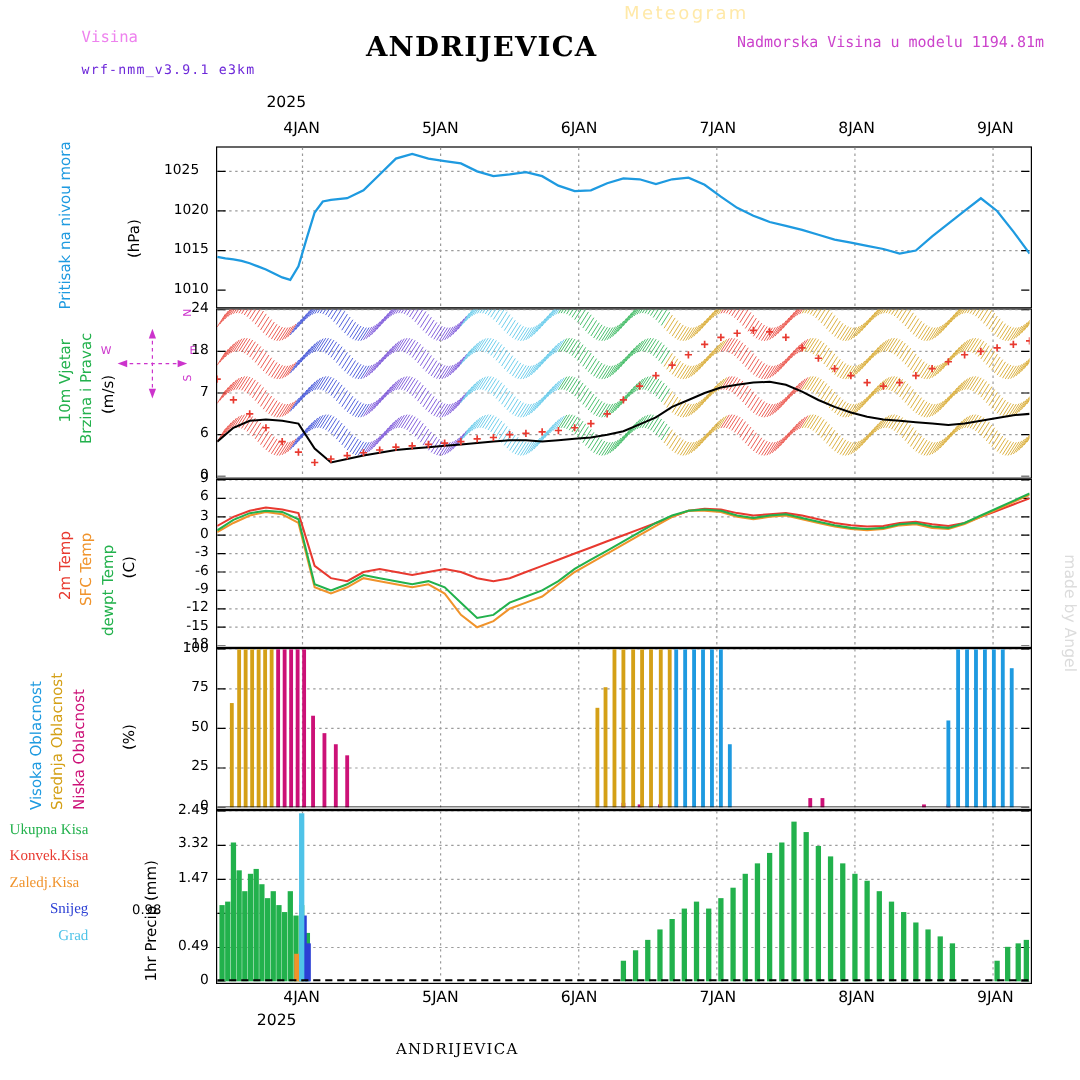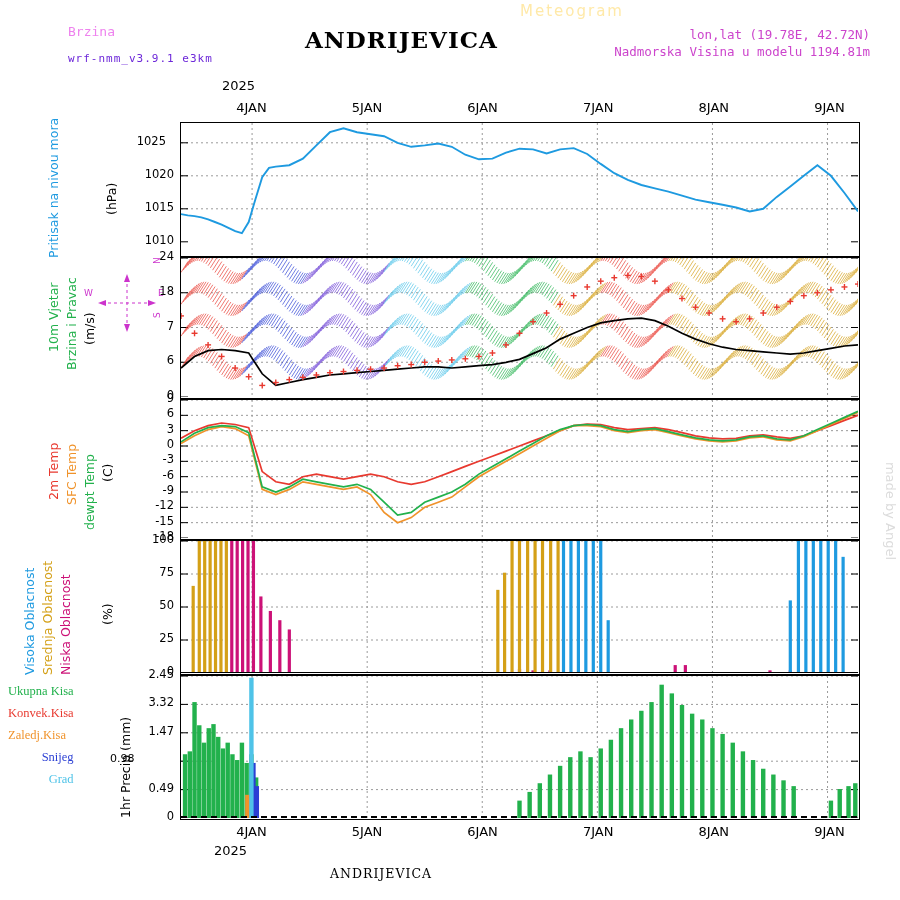--- a/index.html
+++ b/index.html
@@ -48,25 +48,24 @@
   #wind-compass{position:absolute;left:92px;top:268px;width:70px;height:70px;font-size:9px;color:#cc33cc;}
   
   #precip-legend{position:absolute;left:8px;top:680px;font-size:12.5px;line-height:22px;text-align:left;font-family:"DejaVu Sans",sans-serif;}
   #precip-legend div{white-space:nowrap;font-family:Liberation Serif, serif;}
   svg{display:block;}
 </style>
 </head>
 <body>
 
 <div class="abs" id="meteogram-watermark">Meteogram</div>
-<div class="abs" id="model-label">Brzina</div>
+<div class="abs" id="model-label">Visina</div>
 <div class="abs" id="model-name">wrf-nmm_v3.9.1 e3km</div>
 <div class="abs" id="station-title">ANDRIJEVICA</div>
 <div class="abs" id="geo-block">
-  <div>lon,lat (19.78E, 42.72N)</div>
   <div>Nadmorska Visina u modelu 1194.81m</div>
 </div>
 <div class="abs" id="made-by">made by Angel</div>
 
 <div id="year-top">2025</div>
 <div id="date-axis">
     <div class="dlabel" style="left: 71.4px; top: 4px;">4JAN</div>
     <div class="dlabel" style="left: 187px; top: 4px;">5JAN</div>
     <div class="dlabel" style="left: 302.6px; top: 4px;">6JAN</div>
     <div class="dlabel" style="left: 418.2px; top: 4px;">7JAN</div>

